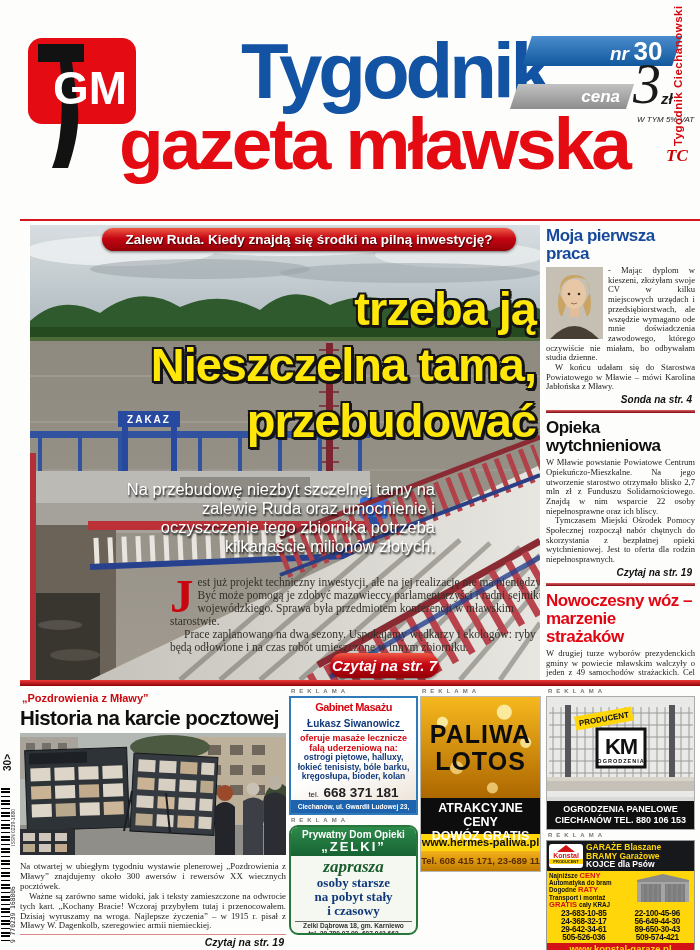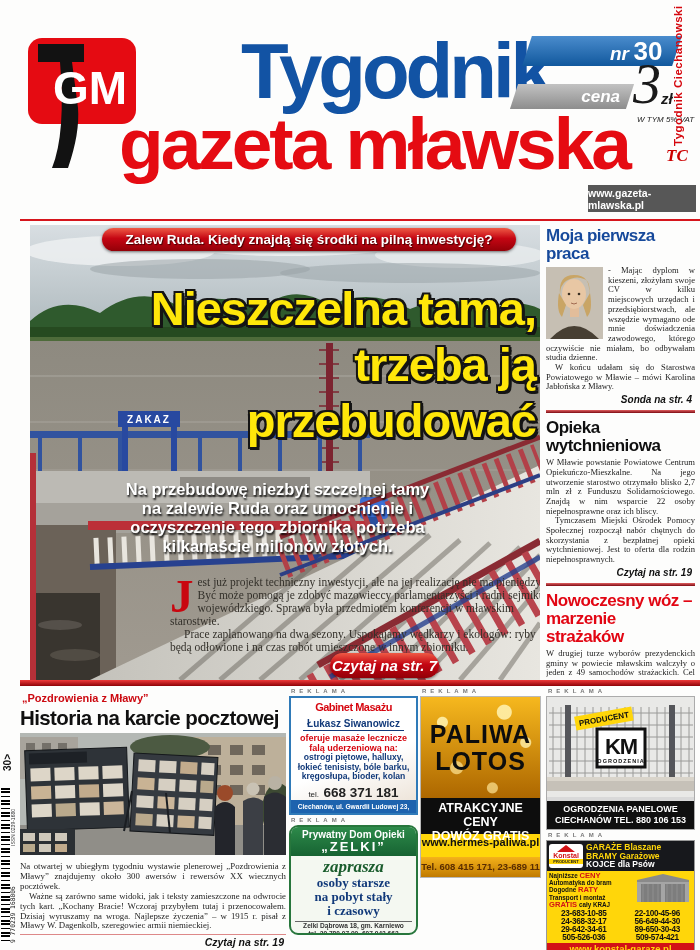--- a/index.html
+++ b/index.html
@@ -36,21 +36,21 @@
   
   .main{left:30px;top:225px;width:510px;height:455px;overflow:hidden;}
   .main svg{position:absolute;left:0;top:0;}
   .pill{background:linear-gradient(#ef5a45,#c50613 45%,#930008);border-radius:13px;color:#fff;
         font-weight:700;text-align:center;box-shadow:0 1px 3px rgba(0,0,0,.55);}
   .kicker{position:absolute;left:72px;top:3px;width:414px;height:23px;font-size:13.5px;line-height:23px;
           text-shadow:1px 1px 1px #400;}
   .headline{position:absolute;right:4px;top:56px;text-align:right;font-size:47px;line-height:56px;
             font-weight:800;color:#ffe70a;letter-spacing:-1px;
             text-shadow:3px 3px 0 #141414,-2px -2px 0 #141414,2px -2px 0 #141414,-2px 2px 0 #141414,0 3px 0 #141414,3px 0 0 #141414;}
-  .intro{position:absolute;left:90px;top:255px;width:315px;text-align:center;font-weight:700;
+  .intro{position:absolute;left:90px;top:255px;width:315px;text-align:right;font-weight:400;
          font-size:16.5px;line-height:19px;color:#fff;text-shadow:1px 2px 2px rgba(0,0,0,.9);}
   .mbody{position:absolute;left:140px;top:351px;width:378px;font-family:"Liberation Serif",serif;
          font-size:11.5px;line-height:13px;color:#33302a;}
   .mbody p{margin:0;}
   .mbody p.p2{text-indent:14px;}
   .dropcap{float:left;font-size:47px;line-height:37px;color:#c9060f;font-weight:700;margin:2px 4px 0 0;
            font-family:"Liberation Serif",serif;}
   .readmain{position:absolute;left:300px;top:428px;width:109px;height:25px;font-style:italic;
             font-size:15px;line-height:25px;}
   .redband{left:20px;top:680px;width:680px;height:6px;background:linear-gradient(#ef3a3a,#8e0207);}
@@ -102,21 +102,21 @@
   .h-sub{font-size:6.8px;color:#333;}
   .h-mid{height:101px;text-align:center;
          background:radial-gradient(circle at 18% 25%,rgba(255,240,170,.9) 0 5px,rgba(255,240,170,0) 6px),
                     radial-gradient(circle at 70% 15%,rgba(255,240,170,.9) 0 7px,rgba(255,240,170,0) 8px),
                     radial-gradient(circle at 88% 45%,rgba(255,240,170,.8) 0 5px,rgba(255,240,170,0) 6px),
                     radial-gradient(circle at 30% 70%,rgba(255,230,150,.7) 0 6px,rgba(255,230,150,0) 7px),
                     radial-gradient(circle at 60% 90%,rgba(255,230,150,.7) 0 5px,rgba(255,230,150,0) 6px),
                     linear-gradient(#f6b81e,#ad6700);}
   .h-main{font-size:25px;font-weight:900;color:#0d0d0d;line-height:27px;padding-top:24px;letter-spacing:1px;}
   .h-band{height:33px;background:#0d0d0d;color:#fff;text-align:center;font-weight:700;font-size:12.5px;line-height:14px;padding-top:3px;}
-  .h-site{height:23px;background:#ffd60a;color:#111;font-weight:800;font-size:11px;line-height:17px;text-align:center;}
+  .h-site{height:17px;background:#ffd60a;color:#111;font-weight:800;font-size:11px;line-height:17px;text-align:center;}
   .h-tel{height:20px;background:linear-gradient(#f5b21a,#c07a00);color:#5a2d00;font-weight:700;font-size:9.5px;line-height:20px;text-align:center;}
   .adcol3{left:546px;top:686px;width:149px;}
   .ad-km{background:#d9d9d9;border:1px solid #ababab;overflow:hidden;}
   .km-band{background:#0f0f0f;color:#fff;text-align:center;font-weight:700;font-size:9px;line-height:11px;padding:3px 0;}
   .ad-konstal{border:1px solid #999;background:#ffd60a;overflow:hidden;margin-top:1px;}
   .ak-head{background:#17181c;display:flex;align-items:center;padding:2px 2px;}
   .ak-logo{width:34px;height:24px;background:#fff;border-radius:3px;margin-right:3px;flex:0 0 auto;
            text-align:center;position:relative;overflow:hidden;}
   .ak-roof{width:0;height:0;border-left:9px solid transparent;border-right:9px solid transparent;
            border-bottom:7px solid #d21216;margin:1px auto 0;}
@@ -160,21 +160,20 @@
   </div>
   <div class="abs price-band">
     <div class="in">cena</div>
   </div>
   <div class="abs big3">3</div>
   <div class="abs zl">zł</div>
   <div class="abs vat">W TYM 5% VAT</div>
   <div class="abs tc-side">Tygodnik Ciechanowski</div>
   <div class="abs tc-mark">TC</div>
 
-  <div class="abs sitebox">www.gazeta-mlawska.pl</div>
   <div class="abs toprule"></div>
 
   <div class="abs main">
     <svg width="510" height="455" viewBox="0 0 510 455">
       <defs>
         <linearGradient id="sky" x1="0" y1="0" x2="0" y2="1">
             <stop offset="0" stop-color="#d8dee2"></stop>
             <stop offset="1" stop-color="#aeb9bd"></stop>
           </linearGradient>
         <linearGradient id="wat" x1="0" y1="0" x2="0" y2="1">
@@ -252,22 +251,22 @@
       <path d="M252,336 L510,236" stroke="#b24048" stroke-width="36" stroke-dasharray="5 8"></path>
       <path d="M250,350 L510,250" stroke="#2c3f85" stroke-width="4"></path>
 
       <path d="M288,440 L510,316" stroke="#8a2b33" stroke-width="7"></path>
       <path d="M292,478 L514,352" stroke="#b8434c" stroke-width="62" stroke-dasharray="7 12"></path>
       <path d="M300,452 L510,332" stroke="#27418f" stroke-width="5" opacity=".8"></path>
     </svg>
 
     <div class="kicker pill">Zalew Ruda. Kiedy znajdą się środki na pilną inwestycję?</div>
     <div class="headline">
+      <div>trzeba ją</div>
       <div>Nieszczelna tama,</div>
-      <div>trzeba ją</div>
       <div>przebudować</div>
     </div>
     <div class="intro">Na przebudowę niezbyt szczelnej tamy na zalewie Ruda oraz umocnienie i oczyszczenie tego zbiornika potrzeba kilkanaście milionów złotych.</div>
     <div class="mbody">
       <span class="dropcap">J</span>
       <p>est już projekt techniczny inwestycji, ale na jej realizację nie ma pieniędzy. Być może pomogą je zdobyć mazowieccy parlamentarzyści i radni sejmiku wojewódzkiego. Sprawa była przedmiotem konferencji w mławskim starostwie.</p>
       <p class="p2">Prace zaplanowano na dwa sezony. Uspokajamy wędkarzy i ekologów: ryby będą odłowione i na czas robót umieszczone w innym zbiorniku.</p>
     </div>
     <div class="readmain pill">Czytaj na str. 7</div>
   </div>

